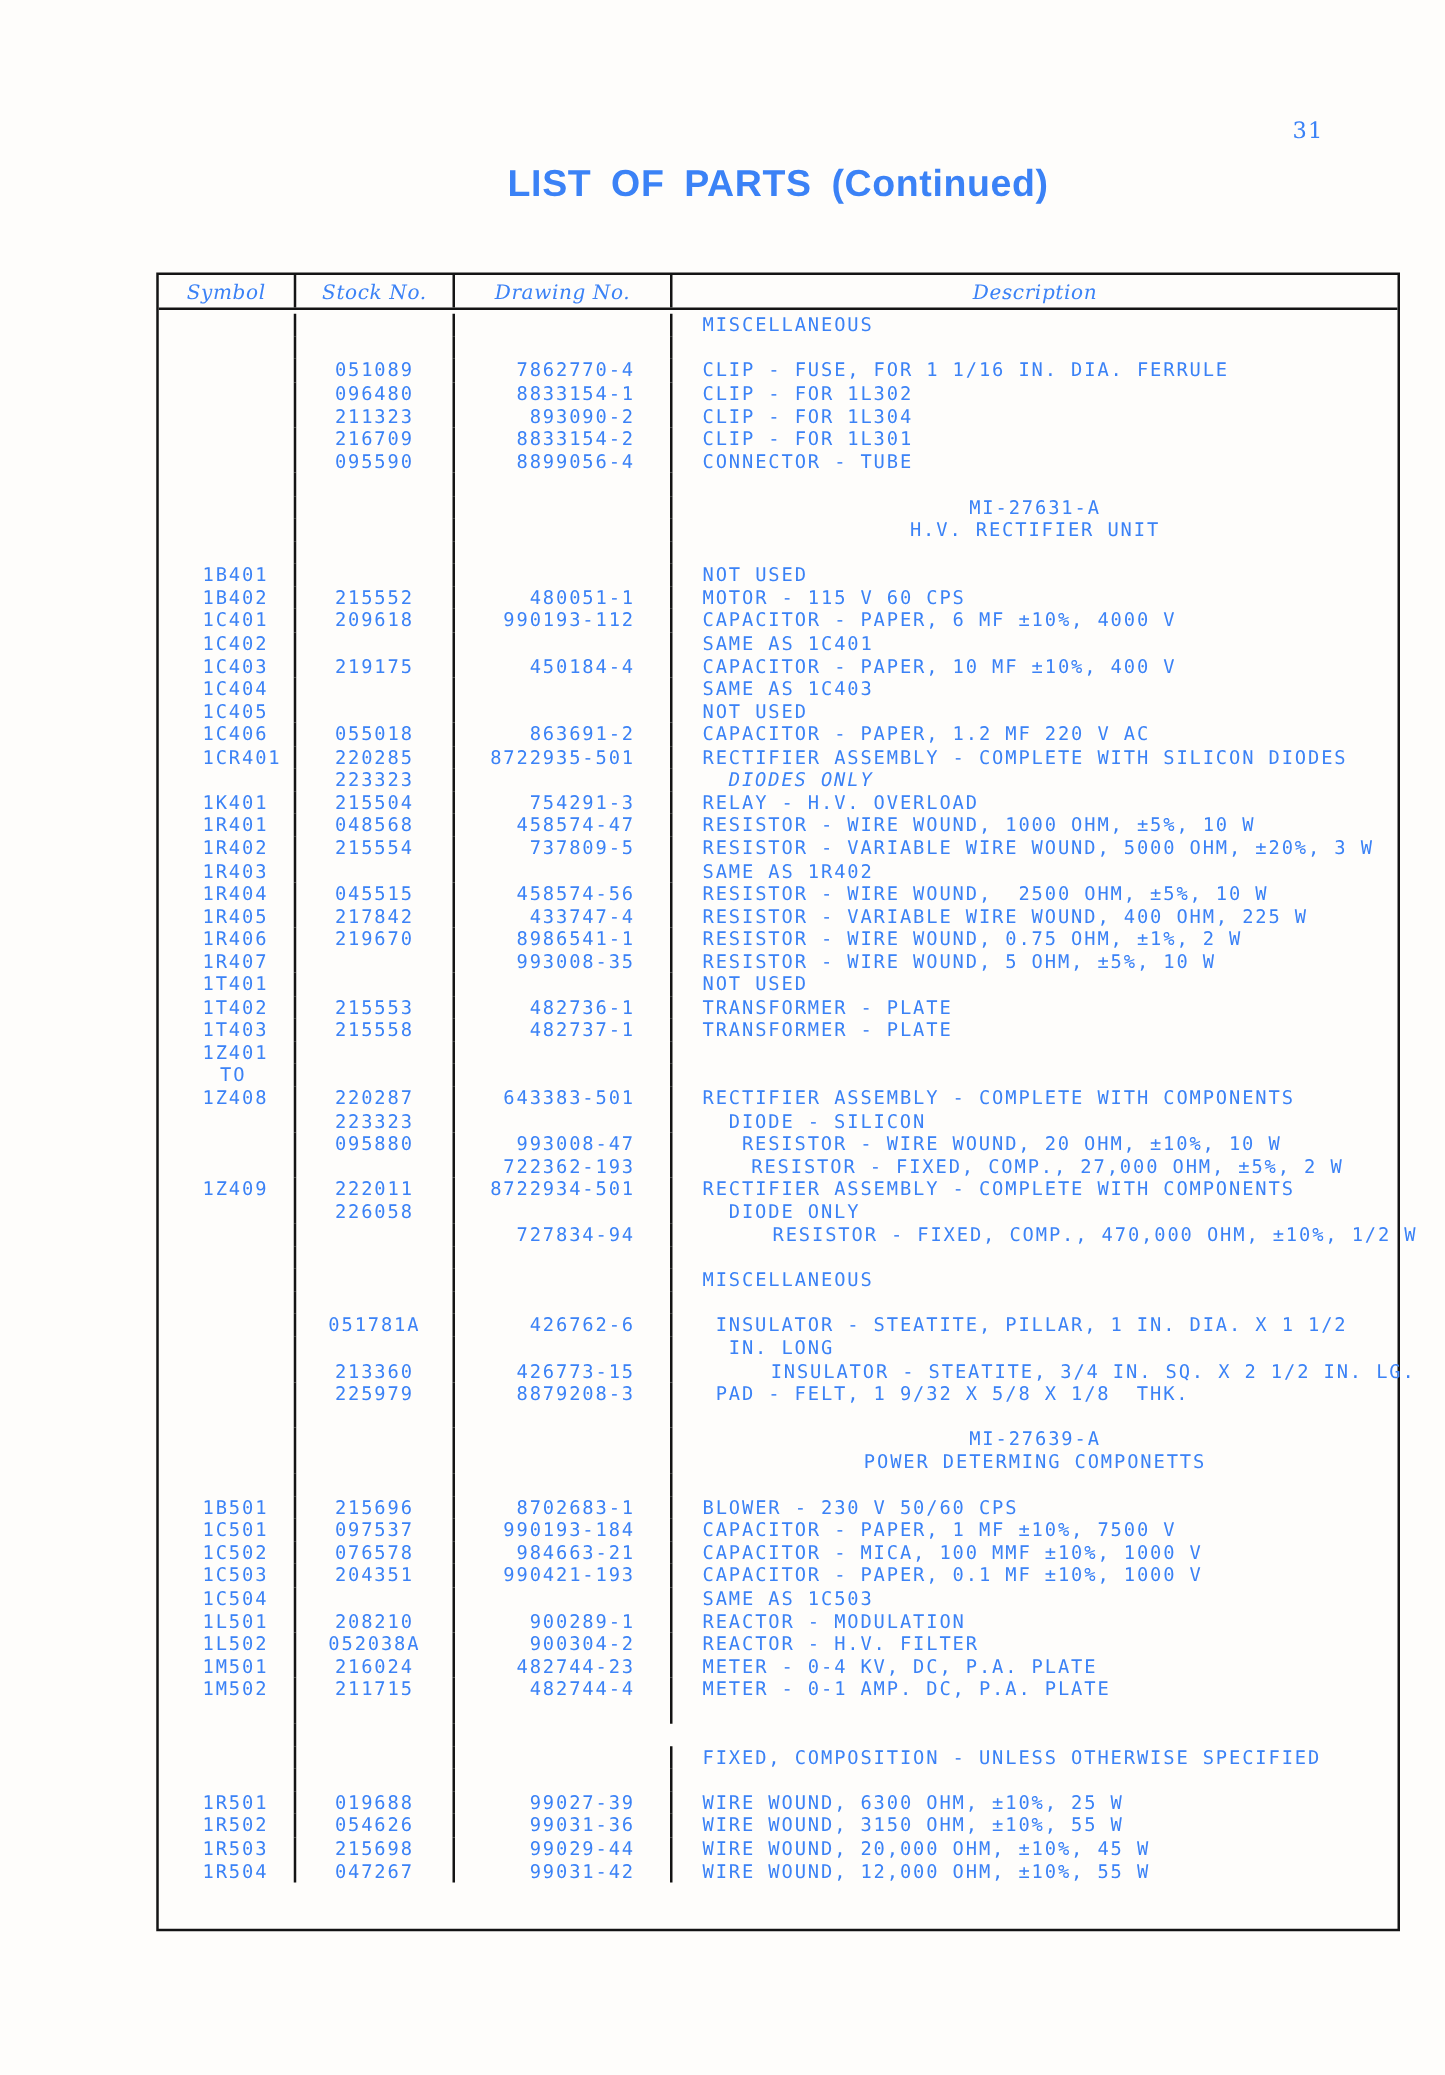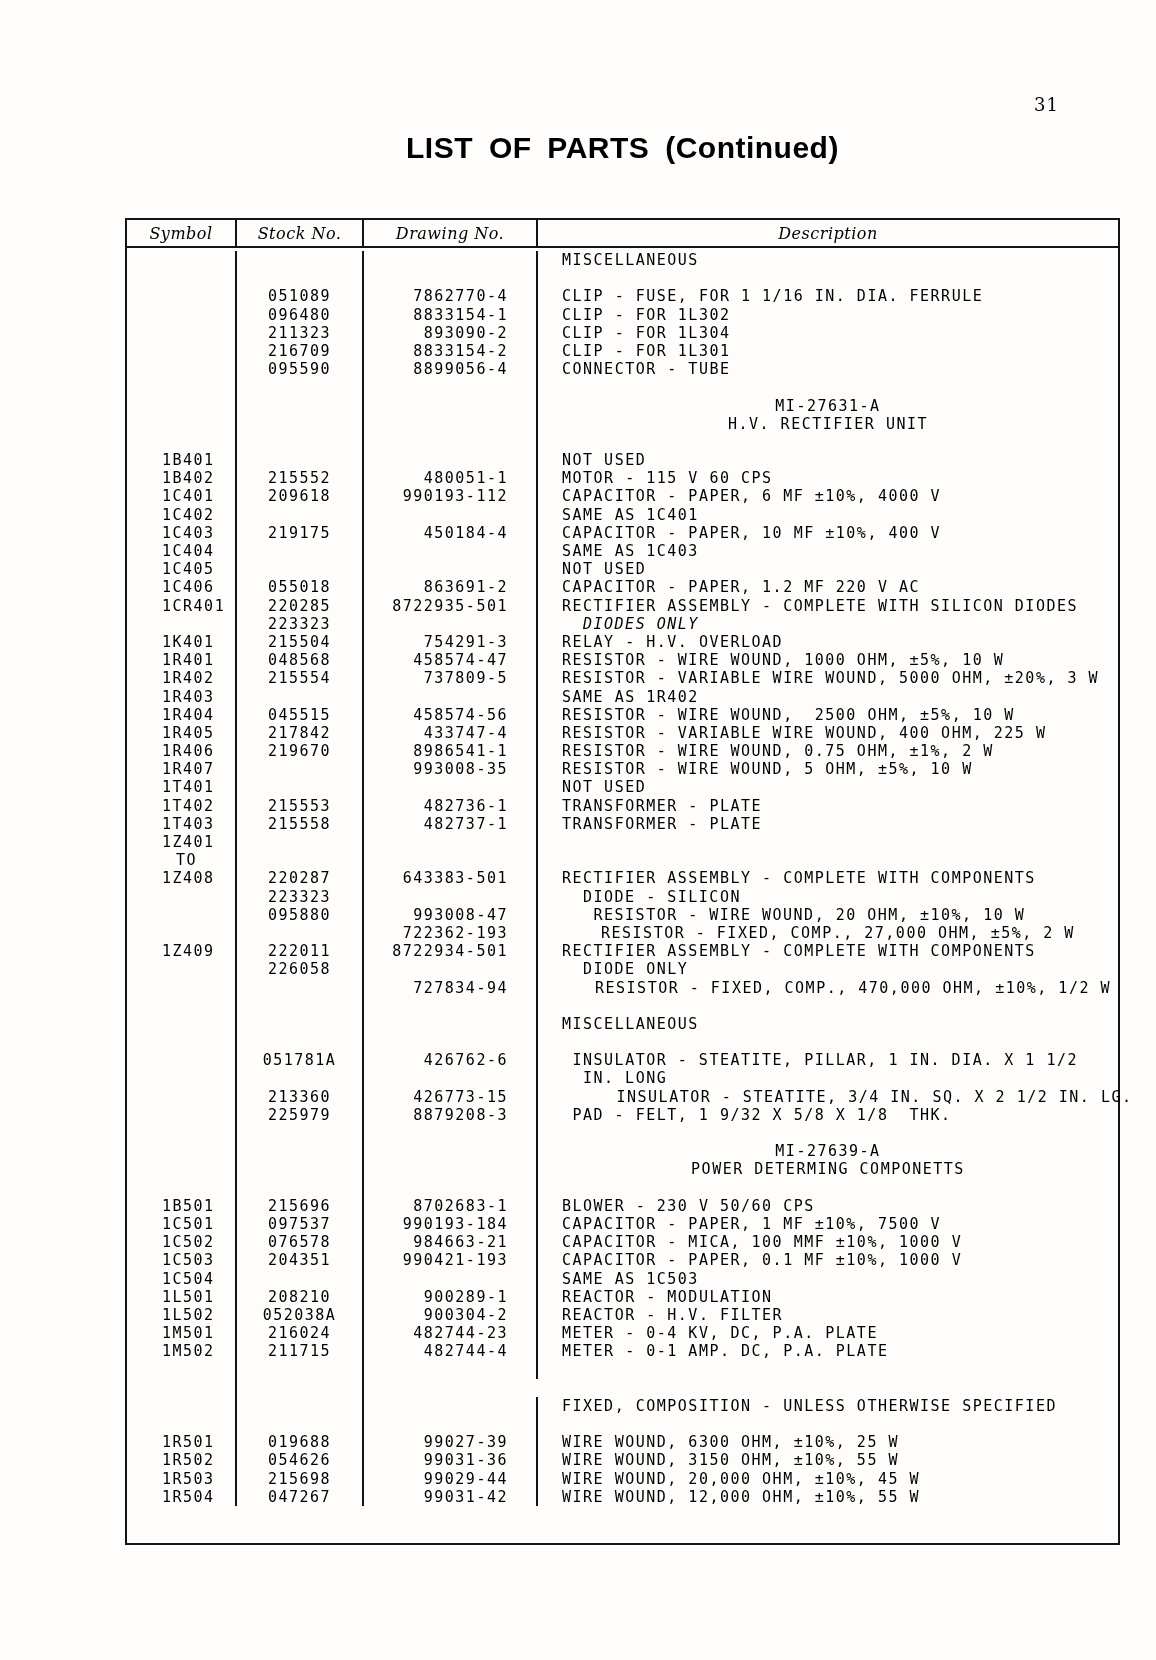--- a/index.html
+++ b/index.html
@@ -1,21 +1,21 @@
 <!DOCTYPE html>
 <html><head>
 <meta charset="utf-8">
 <style>
   html, body { margin: 0; padding: 0; background: #e8e8e8; }
   .page {
     position: relative;
     width: 1156px;
     height: 1660px;
     background: #fefdfb;
-    color: #000000;
+    color: #3b82f6;
     overflow: hidden;
     font-family: "DejaVu Sans Mono", monospace;
   }
   .page-number {
     position: absolute;
     left: 1034px;
     top: 94px;
     font-family: "DejaVu Serif", serif;
     font-size: 18px;
     letter-spacing: 1px;
@@ -380,21 +380,21 @@
     <div class="cell symbol"></div>
     <div class="cell stock">226058</div>
     <div class="cell drawing"></div>
     <div class="cell desc" style="padding-left: 45px;">DIODE ONLY</div>
   </div>
 
   <div class="row">
     <div class="cell symbol"></div>
     <div class="cell stock"></div>
     <div class="cell drawing">727834-94</div>
-    <div class="cell desc" style="padding-left: 57px;">RESISTOR - FIXED, COMP., 470,000 OHM, ±10%, 1/2 W</div>
+    <div class="cell desc" style="padding-left: 80px;">RESISTOR - FIXED, COMP., 470,000 OHM, ±10%, 1/2 W</div>
   </div>
 
   <div class="row">
     <div class="cell symbol"></div>
     <div class="cell stock"></div>
     <div class="cell drawing"></div>
     <div class="cell desc"></div>
   </div>
 
   <div class="row">

